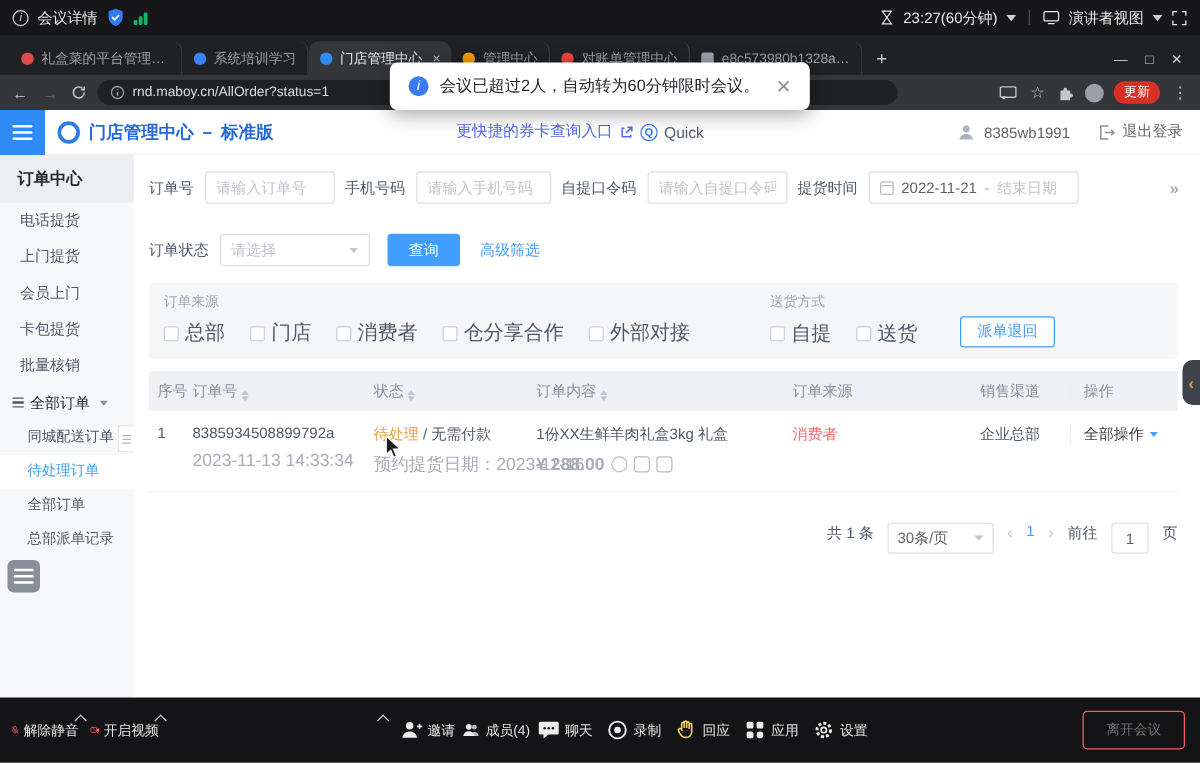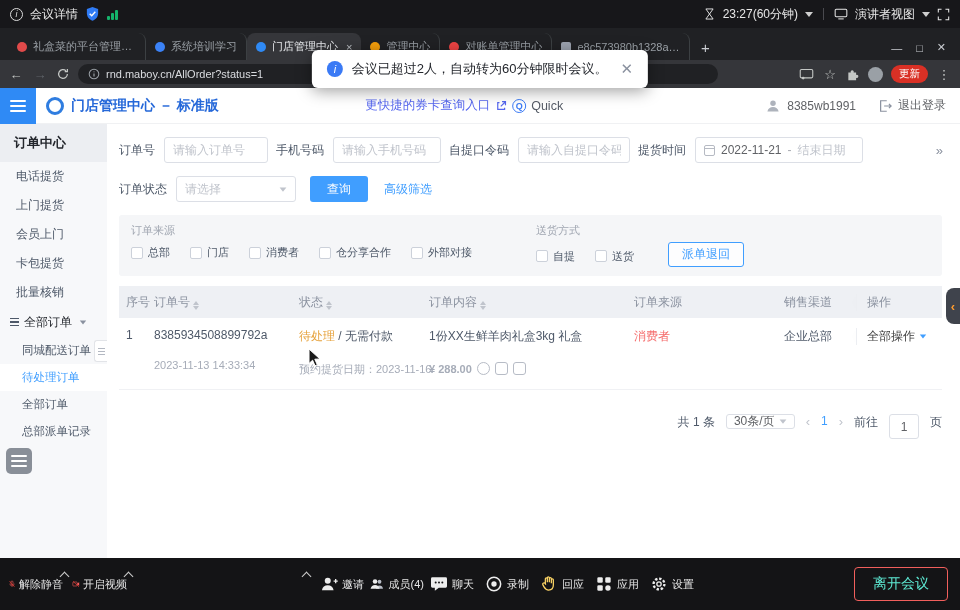--- a/index.html
+++ b/index.html
@@ -63,78 +63,78 @@
   .sb-group .caret-down{border-top-color:#8a919f;margin-left:2px;transform:scale(.8)}
   .sb-sub{height:27px;line-height:27px;padding-left:22px;font-size:11.5px;cursor:pointer;white-space:nowrap}
   .sb-sub.active{color:#409eff;background:#fff}
   .sb-handle{position:absolute;right:0;top:216px;width:13px;height:22px;background:#fff;border:1px solid #e2e4e8;border-right:none;border-radius:3px 0 0 3px;display:flex;flex-direction:column;justify-content:center;gap:2px;align-items:center;cursor:col-resize}
   .sb-handle i{width:7px;height:1px;background:#b3b8c2;display:block}
 
   .content{flex:1;padding:13px 18px 0 12px;position:relative;min-width:0}
 
   
   .frow{display:flex;align-items:center;gap:8px;font-size:12px;color:#4e5969;white-space:nowrap}
-  .frow + .frow{margin-top:13px}
+  .frow + .frow{margin-top:24px}
   .flabel{margin-right:1px}
   .f-input{height:26px;border:1px solid #dcdfe6;border-radius:3px;padding:0 8px;font-size:12px;color:#606266;background:#fff;outline:none}
   .f-input::placeholder{color:#c0c4cc}
   .w118{width:104px}.w114{width:108px}.w112{width:112px}
   .daterange{width:168px;height:26px;border:1px solid #dcdfe6;border-radius:3px;display:flex;align-items:center;gap:6px;padding:0 8px;background:#fff;cursor:pointer}
   .cal{width:11px;height:11px;border:1px solid #b6bac3;border-radius:2px;position:relative;flex:0 0 auto}
   .cal:before{content:"";position:absolute;left:0;right:0;top:2.5px;border-top:1px solid #b6bac3}
   .dr-start{color:#606266}.dr-sep{color:#a8abb2}.dr-end{color:#c0c4cc}
   .collapse-ic{margin-left:auto;color:#8a919f;font-size:13px;cursor:pointer;letter-spacing:-1px}
   .fselect{width:120px;height:26px;border:1px solid #dcdfe6;border-radius:3px;display:flex;align-items:center;justify-content:space-between;padding:0 8px;color:#c0c4cc;background:#fff;cursor:pointer}
   .fselect .caret-down{border-top-color:#c0c4cc;transform:scale(.85)}
   .btn-primary{background:#409eff;color:#fff;border:none;border-radius:3px;height:26px;padding:0 17px;font-size:12px;cursor:pointer;margin-left:6px}
   .adv-link{color:#409eff;cursor:pointer;margin-left:8px}
 
   .fpanel{margin-top:13px;background:#f5f6f8;border-radius:3px;padding:8px 12px 9px;display:flex;gap:44px}
   .fp-label{font-size:11px;color:#a0a6b1;margin-bottom:7px}
   .fp-row{display:flex;align-items:center}
-  .cb-wrap{display:flex;align-items:center;margin-right:20px;font-size:11px;color:#4e5969;cursor:pointer}
+  .cb-wrap{display:flex;align-items:center;margin-right:20px;font-size:16px;color:#4e5969;cursor:pointer}
   .cb{width:12px;height:12px;border:1px solid #ccd1da;background:#fff;border-radius:2px;display:inline-block;margin-right:5px}
   .btn-outline{border:1px solid #409eff;color:#409eff;background:#fdfdfe;border-radius:3px;height:25px;padding:0 13px;font-size:12px;cursor:pointer;margin-left:14px;margin-top:-3px}
 
   
   .table{margin-top:10px}
   .thead{display:flex;align-items:center;background:#eef0f4;height:32px;font-size:12px;color:#8a919f}
   .trow{display:flex;align-items:flex-start;background:#fff;border-bottom:1px solid #f0f1f4;padding:10px 0 12px;font-size:12px;color:#4e5969}
   .c1{width:35px;padding-left:7px}.c2{width:145px}.c3{width:130px}.c4{width:205px}.c5{width:150px}.c6{width:72px}.c7{width:86px}
   .c7{box-shadow:-8px 0 8px -8px rgba(0,0,0,.18);padding-left:10px;border-left:1px solid #eceef2}
-  .sub{font-size:11px;color:#a6acb8;margin-top:17px;white-space:nowrap}
+  .sub{font-size:14px;color:#a6acb8;margin-top:7px;white-space:nowrap}
   .sort{display:inline-flex;flex-direction:column;gap:1px;margin-left:3px;vertical-align:1px}
   .sort i{width:0;height:0;border-left:3.5px solid transparent;border-right:3.5px solid transparent;display:block}
   .sort .up{border-bottom:4px solid #c0c4cc}
   .sort .dn{border-top:4px solid #c0c4cc}
   .st-warn{color:#e6a23c}
   .st-red{color:#f56c6c}
   .price{font-weight:bold}
   .mini-ic{width:13px;height:13px;border:1px solid #b7bcc6;border-radius:3px;display:inline-block;margin-left:5px;vertical-align:-2px}
   .mini-ic.round{border-radius:50%}
   .op-link{color:#404040;display:inline-flex;align-items:center;gap:4px;cursor:pointer}
   .op-link .caret-down{border-top-color:#409eff;transform:scale(.8)}
 
   
   .pager{display:flex;align-items:flex-start;justify-content:flex-end;gap:11px;margin-top:24px;font-size:12px;color:#4e5969}
-  .psize{border:1px solid #dcdfe6;border-radius:3px;height:15px;display:flex;align-items:center;gap:4px;padding:0 7px;color:#606266;cursor:pointer;background:#fff}
+  .psize{border:1px solid #dcdfe6;border-radius:3px;height:25px;display:flex;align-items:center;gap:20px;padding:0 7px;color:#606266;cursor:pointer;background:#fff}
   .psize .caret-down{border-top-color:#c0c4cc;transform:scale(.85)}
   .parrow{color:#c0c4cc;font-size:13px;cursor:pointer}
   .pnum{color:#409eff;cursor:pointer}
   .pgoto{width:30px;height:25px;border:1px solid #dcdfe6;border-radius:3px;text-align:center;font-size:12px;color:#606266;outline:none}
 
   
   .mbar{height:52px;background:#141416;flex:0 0 auto;position:relative;display:flex;align-items:center}
   .mbar-left{display:flex;align-items:center;height:100%;padding-left:8px}
   .mbar-center{position:absolute;left:calc(50% + 22px);transform:translateX(-50%);top:0;height:100%;display:flex;align-items:center}
   .tb-item{width:55px;height:100%;display:flex;flex-direction:row;align-items:center;justify-content:center;gap:3px;cursor:pointer}
   .tb-item.wide{width:60px}
   .tb-label{font-size:11px;color:#e6e6e6;white-space:nowrap}
   .tb-caret{width:7px;height:7px;border-left:1.5px solid #cfcfcf;border-top:1.5px solid #cfcfcf;transform:rotate(45deg);margin:-16px 4px 0 -2px;cursor:pointer}
-  .leave-btn{position:absolute;right:12px;top:50%;transform:translateY(-50%);background:transparent;border:1px solid #f25f5c;color:#5eead4;font-size:14px;padding:7px 18px;border-radius:4px;cursor:pointer;font-family:inherit}
+  .leave-btn{position:absolute;right:12px;top:50%;transform:translateY(-50%);background:transparent;border:1px solid #f25f5c;color:#737373;font-size:11px;padding:7px 18px;border-radius:4px;cursor:pointer;font-family:inherit}
 
   
   .toast{position:absolute;top:50px;left:50%;transform:translateX(-50%);background:#fff;border-radius:6px;box-shadow:0 3px 16px rgba(0,0,0,.38);display:flex;align-items:center;gap:9px;padding:10px 15px;z-index:60;white-space:nowrap}
   .toast-i{width:16px;height:16px;border-radius:50%;background:#3a7af5;color:#fff;font-size:11px;font-style:italic;display:flex;align-items:center;justify-content:center;flex:0 0 auto}
   .toast-msg{font-size:13px;color:#23262c}
   .toast-x{color:#8a919f;font-size:15px;margin-left:4px;cursor:pointer}
   .edge-tab{position:absolute;right:0;top:288px;width:14px;height:36px;background:#3f434c;border-radius:8px 0 0 8px;display:flex;align-items:center;justify-content:center;color:#ff9b2f;font-size:13px;font-weight:bold;z-index:30;cursor:pointer}
   .float-list{position:absolute;left:6px;top:448px;width:26px;height:26px;background:rgba(122,128,138,.88);border-radius:5px;display:flex;flex-direction:column;justify-content:center;gap:3px;padding:0 5px;z-index:30;cursor:pointer}
   .float-list i{height:2px;background:#fff;border-radius:1px;display:block}
   .cursor{position:absolute;left:308px;top:348px;z-index:70;pointer-events:none}

